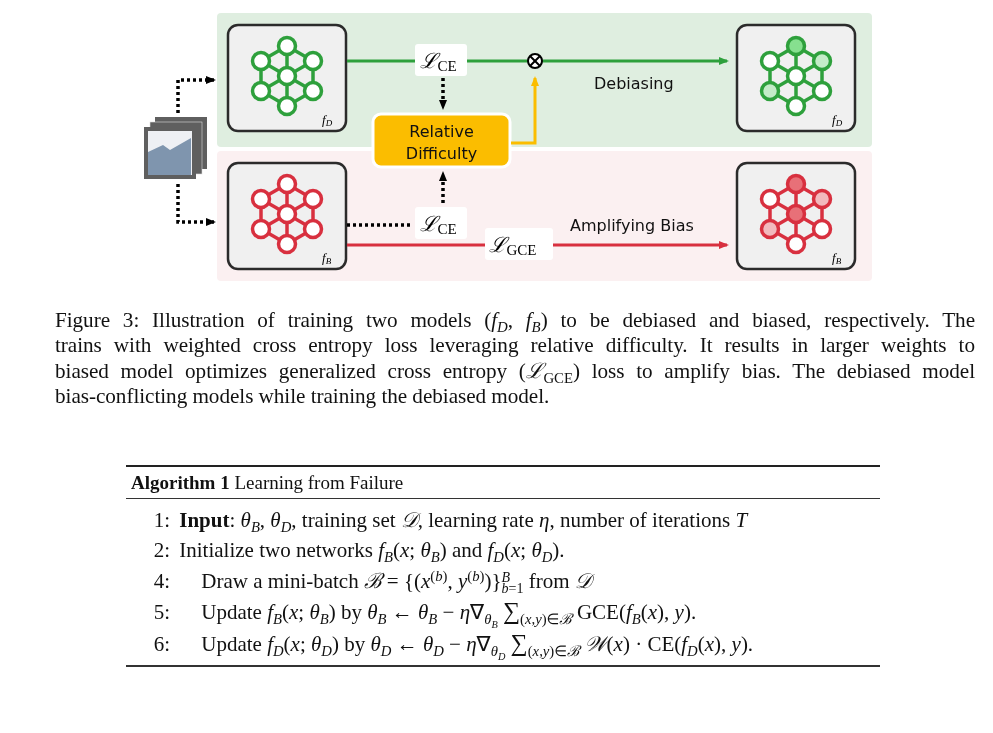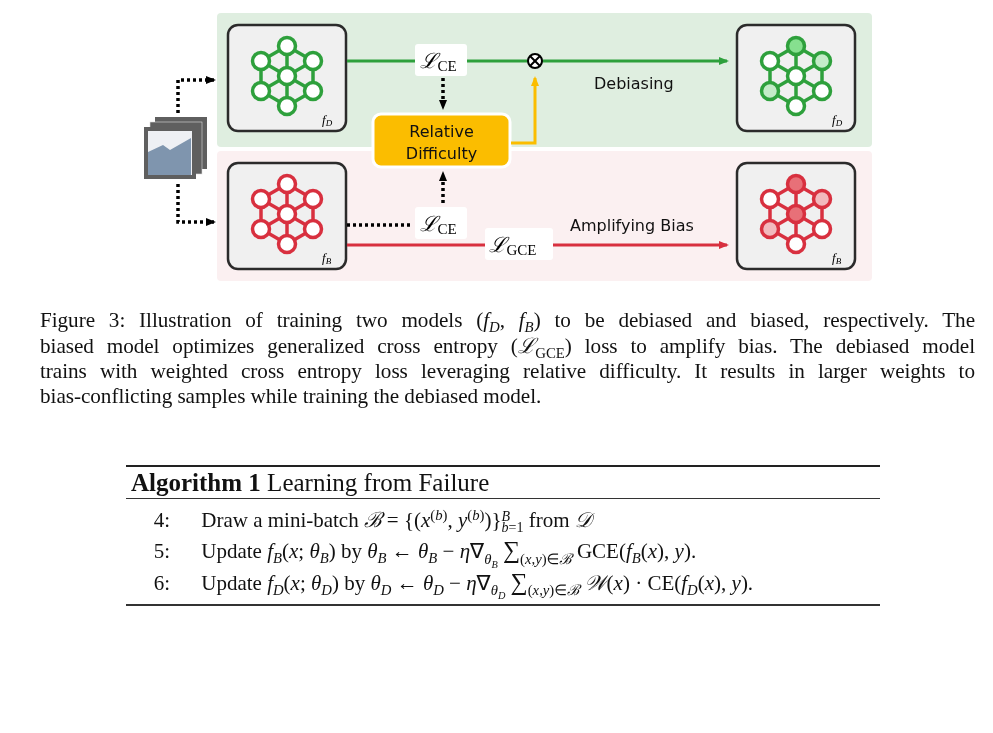--- a/index.html
+++ b/index.html
@@ -1,30 +1,30 @@
 <!DOCTYPE html>
 <html><head>
 <meta charset="utf-8">
 <style>
   html, body { margin:0; padding:0; background:#ffffff; }
   body { width:993px; height:733px; position:relative; overflow:hidden;
          font-family:"Liberation Serif", serif; color:#111; }
   #figure { position:absolute; left:0; top:0; }
   #caption { position:absolute; left:40px; top:308px; width:935px;
              font-size:21.2px; line-height:25px; text-align:justify; letter-spacing:-0.05px; }
-  #caption .line { display:block; white-space:nowrap; }
+  #caption .line { display:block; white-space:nowrap;margin-left:15px; }
   #caption .line.j { text-align-last:justify; white-space:normal; }
   i.m { font-style:italic; }
   sub { font-size:0.7em; vertical-align:-0.35em; line-height:0; }
   sup { font-size:0.7em; vertical-align:0.5em; line-height:0; }
   .cal { font-family:"DejaVu Serif", serif; font-style:italic; }
   #algo { position:absolute; left:126px; top:465px; width:754px; }
   .rule-thick { height:2px; background:#222; }
   .rule-thin { height:1px; background:#333; }
-  .algo-title { font-size:25px; line-height:31px; padding-left:5px; }
+  .algo-title { font-size:19px; line-height:31px; padding-left:5px; }
   .algo-title b { font-weight:bold; }
   .algo-body { padding-top:6px; padding-bottom:6px; }
   .algo-line { font-size:21px; line-height:30.4px; white-space:nowrap; position:relative; }
   .algo-line .num { display:inline-block; width:44px; text-align:right; padding-right:4px; }
   .algo-line .ind { display:inline-block; width:22px; }
   .algo-line b { font-weight:bold; }
 </style>
 </head>
 <body>
 
@@ -178,28 +178,30 @@
   <text x="420" y="231" font-family="DejaVu Serif, serif" font-style="italic" font-size="21"><tspan>ℒ</tspan><tspan font-family="Liberation Serif, serif" font-style="normal" font-size="15" dy="3">CE</tspan></text>
 
   <line x1="347" y1="245" x2="727" y2="245" stroke="#d8303f" stroke-width="3" marker-end="url(#arrRed)"></line>
   <rect x="485" y="228" width="68" height="32" rx="3" fill="#fff"></rect>
   <text x="489" y="252" font-family="DejaVu Serif, serif" font-style="italic" font-size="21"><tspan>ℒ</tspan><tspan font-family="Liberation Serif, serif" font-style="normal" font-size="15" dy="3">GCE</tspan></text>
   <text x="570" y="231" font-family="DejaVu Sans, sans-serif" font-size="16" fill="#111">Amplifying Bias</text>
 </svg>
 
 <div id="caption">
   <span class="line j"><span>Figure 3: Illustration of training two models (</span><i class="m">f</i><sub><i class="m">D</i></sub><span>, </span><i class="m">f</i><sub><i class="m">B</i></sub><span>) to be debiased and biased, respectively. The</span></span>
+  <span class="line j">trains with weighted cross entropy loss leveraging relative difficulty. It results in larger weights to</span>
   <span class="line j"><span>biased model optimizes generalized cross entropy (</span><span class="cal">ℒ</span><sub>GCE</sub><span>) loss to amplify bias. The debiased model</span></span>
-  <span class="line j">trains with weighted cross entropy loss leveraging relative difficulty. It results in larger weights to</span>
-  <span class="line">bias-conflicting samples while training the debiased model.</span>
+  <span class="line">bias-conflicting models while training the debiased model.</span>
 </div>
 
 <div id="algo">
   <div class="rule-thick"></div>
   <div class="algo-title"><b>Algorithm 1</b><span> Learning from Failure</span></div>
   <div class="rule-thin"></div>
   <div class="algo-body">
+    <div class="algo-line"><span class="num">1:</span> <b>Input</b>: <i class="m">θ</i><sub><i class="m">B</i></sub>, <i class="m">θ</i><sub><i class="m">D</i></sub><span>, training set </span><span class="cal">𝒟</span><span>, learning rate </span><i class="m">η</i><span>, number of iterations </span><i class="m">T</i></div>
+    <div class="algo-line"><span class="num">2:</span> <span>Initialize two networks </span><i class="m">f</i><sub><i class="m">B</i></sub>(<i class="m">x</i>; <i class="m">θ</i><sub><i class="m">B</i></sub>)<span> and </span><i class="m">f</i><sub><i class="m">D</i></sub>(<i class="m">x</i>; <i class="m">θ</i><sub><i class="m">D</i></sub>).</div>
     <div class="algo-line"><span class="num">4:</span> <span class="ind"></span><span>Draw a mini-batch </span><span class="cal">ℬ</span> = {(<i class="m">x</i><sup>(<i class="m">b</i>)</sup>, <i class="m">y</i><sup>(<i class="m">b</i>)</sup>)}<span style="display:inline-block;vertical-align:middle;line-height:11px;font-size:14px;"><span style="display:block"><i class="m">B</i></span><span style="display:block"><i class="m">b</i>=1</span></span><span> from </span><span class="cal">𝒟</span></div>
     <div class="algo-line"><span class="num">5:</span> <span class="ind"></span><span>Update </span><i class="m">f</i><sub><i class="m">B</i></sub>(<i class="m">x</i>; <i class="m">θ</i><sub><i class="m">B</i></sub>)<span> by </span><i class="m">θ</i><sub><i class="m">B</i></sub> ← <i class="m">θ</i><sub><i class="m">B</i></sub> − <i class="m">η</i>∇<sub><i class="m">θ<sub>B</sub></i></sub> <span style="font-size:24px">∑</span><sub>(<i class="m">x</i>,<i class="m">y</i>)∈<span class="cal">ℬ</span></sub> <span>GCE</span>(<i class="m">f</i><sub><i class="m">B</i></sub>(<i class="m">x</i>), <i class="m">y</i>).</div>
     <div class="algo-line"><span class="num">6:</span> <span class="ind"></span><span>Update </span><i class="m">f</i><sub><i class="m">D</i></sub>(<i class="m">x</i>; <i class="m">θ</i><sub><i class="m">D</i></sub>)<span> by </span><i class="m">θ</i><sub><i class="m">D</i></sub> ← <i class="m">θ</i><sub><i class="m">D</i></sub> − <i class="m">η</i>∇<sub><i class="m">θ<sub>D</sub></i></sub> <span style="font-size:24px">∑</span><sub>(<i class="m">x</i>,<i class="m">y</i>)∈<span class="cal">ℬ</span></sub> <span class="cal">𝒲</span>(<i class="m">x</i>) · <span>CE</span>(<i class="m">f</i><sub><i class="m">D</i></sub>(<i class="m">x</i>), <i class="m">y</i>).</div>
   </div>
   <div class="rule-thin" style="height:1.5px;"></div>
 </div>
 
 </body></html>

